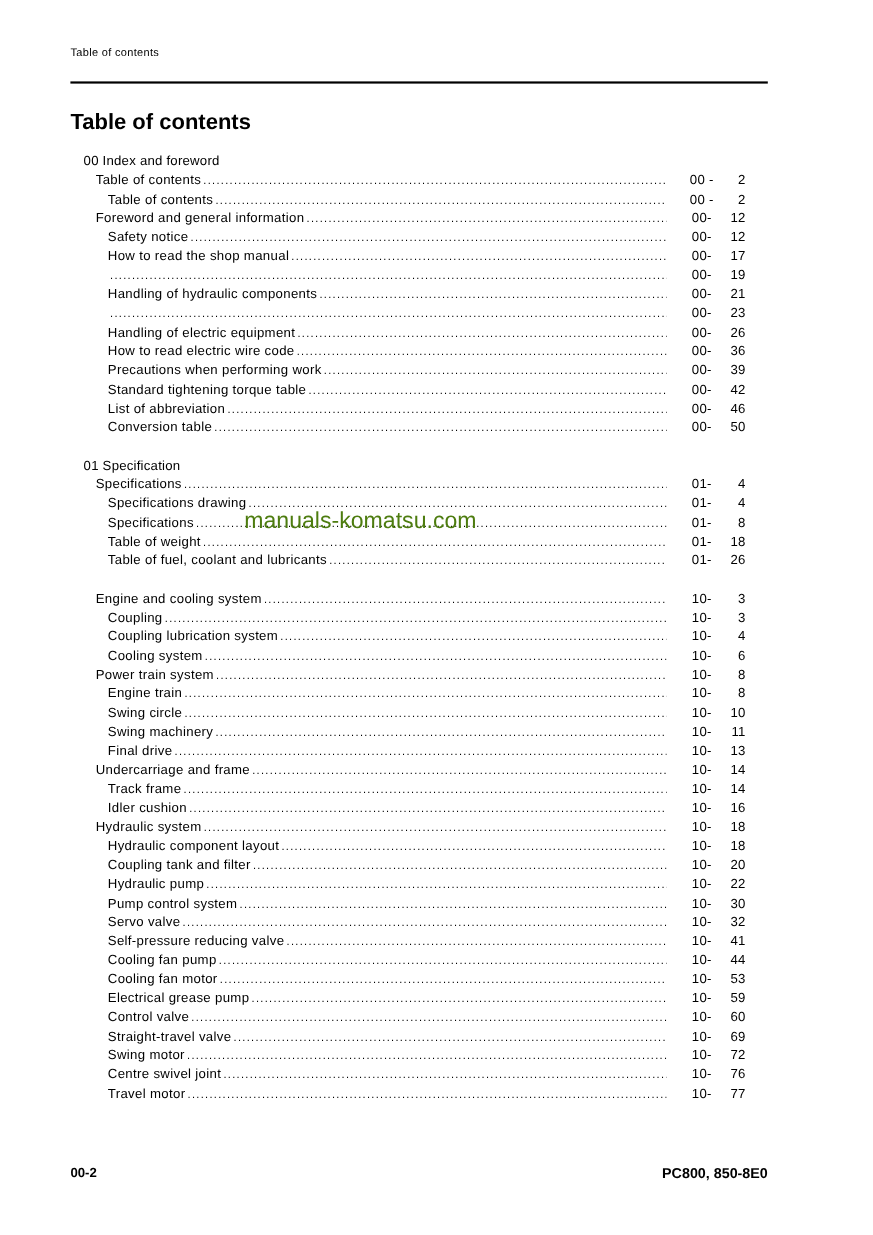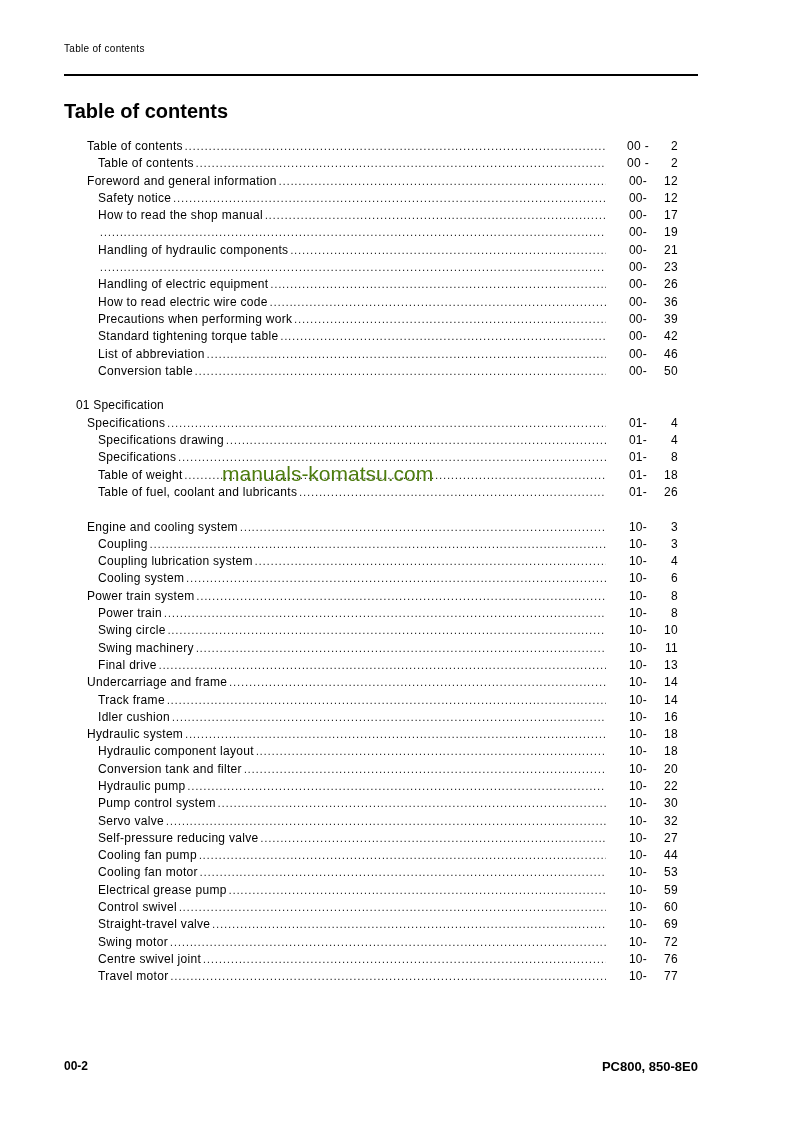--- a/index.html
+++ b/index.html
@@ -54,20 +54,21 @@
   </style>
 </head>
 <body>
 
 <div class="running-header">Table of contents</div>
 <div class="header-rule"></div>
 <h1 class="page-title">Table of contents</h1>
 
 <div class="toc" id="toc">
     <div class="section">
+      <div class="section-head">00 Index and foreword</div>
       <div class="toc-row l1">
         <span class="toc-label">Table of contents</span>
         <span class="toc-dots"></span>
         <span class="toc-chap">00 -</span>
         <span class="toc-page">2</span>
       </div>
       <div class="toc-row l2">
         <span class="toc-label">Table of contents</span>
         <span class="toc-dots"></span>
         <span class="toc-chap">00 -</span>
@@ -202,21 +203,21 @@
         <span class="toc-chap">10-</span>
         <span class="toc-page">6</span>
       </div>
       <div class="toc-row l1">
         <span class="toc-label">Power train system</span>
         <span class="toc-dots"></span>
         <span class="toc-chap">10-</span>
         <span class="toc-page">8</span>
       </div>
       <div class="toc-row l2">
-        <span class="toc-label">Power train</span>
+        <span class="toc-label">Engine train</span>
         <span class="toc-dots"></span>
         <span class="toc-chap">10-</span>
         <span class="toc-page">8</span>
       </div>
       <div class="toc-row l2">
         <span class="toc-label">Swing circle</span>
         <span class="toc-dots"></span>
         <span class="toc-chap">10-</span>
         <span class="toc-page">10</span>
       </div>
@@ -256,21 +257,21 @@
         <span class="toc-chap">10-</span>
         <span class="toc-page">18</span>
       </div>
       <div class="toc-row l2">
         <span class="toc-label">Hydraulic component layout</span>
         <span class="toc-dots"></span>
         <span class="toc-chap">10-</span>
         <span class="toc-page">18</span>
       </div>
       <div class="toc-row l2">
-        <span class="toc-label">Conversion tank and filter</span>
+        <span class="toc-label">Coupling tank and filter</span>
         <span class="toc-dots"></span>
         <span class="toc-chap">10-</span>
         <span class="toc-page">20</span>
       </div>
       <div class="toc-row l2">
         <span class="toc-label">Hydraulic pump</span>
         <span class="toc-dots"></span>
         <span class="toc-chap">10-</span>
         <span class="toc-page">22</span>
       </div>
@@ -283,42 +284,42 @@
       <div class="toc-row l2">
         <span class="toc-label">Servo valve</span>
         <span class="toc-dots"></span>
         <span class="toc-chap">10-</span>
         <span class="toc-page">32</span>
       </div>
       <div class="toc-row l2">
         <span class="toc-label">Self-pressure reducing valve</span>
         <span class="toc-dots"></span>
         <span class="toc-chap">10-</span>
-        <span class="toc-page">27</span>
+        <span class="toc-page">41</span>
       </div>
       <div class="toc-row l2">
         <span class="toc-label">Cooling fan pump</span>
         <span class="toc-dots"></span>
         <span class="toc-chap">10-</span>
         <span class="toc-page">44</span>
       </div>
       <div class="toc-row l2">
         <span class="toc-label">Cooling fan motor</span>
         <span class="toc-dots"></span>
         <span class="toc-chap">10-</span>
         <span class="toc-page">53</span>
       </div>
       <div class="toc-row l2">
         <span class="toc-label">Electrical grease pump</span>
         <span class="toc-dots"></span>
         <span class="toc-chap">10-</span>
         <span class="toc-page">59</span>
       </div>
       <div class="toc-row l2">
-        <span class="toc-label">Control swivel</span>
+        <span class="toc-label">Control valve</span>
         <span class="toc-dots"></span>
         <span class="toc-chap">10-</span>
         <span class="toc-page">60</span>
       </div>
       <div class="toc-row l2">
         <span class="toc-label">Straight-travel valve</span>
         <span class="toc-dots"></span>
         <span class="toc-chap">10-</span>
         <span class="toc-page">69</span>
       </div>

